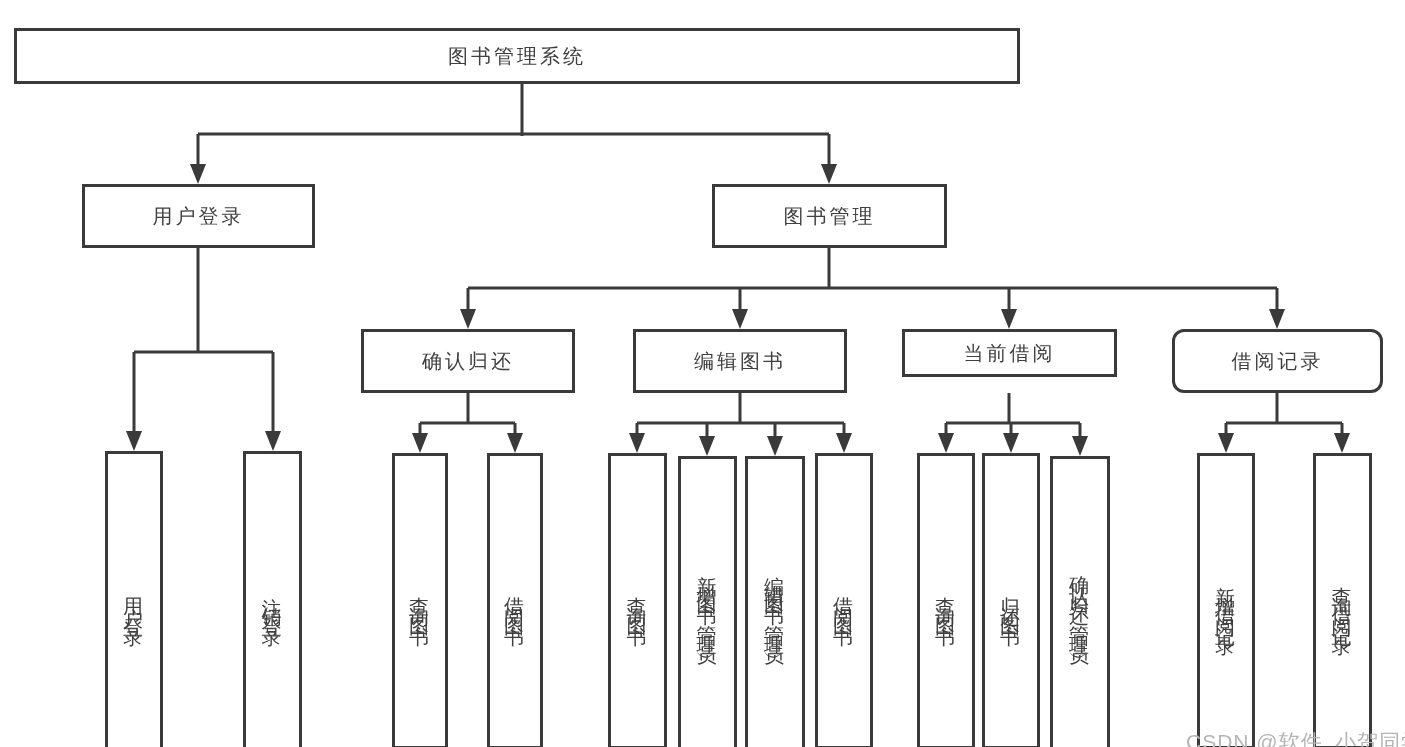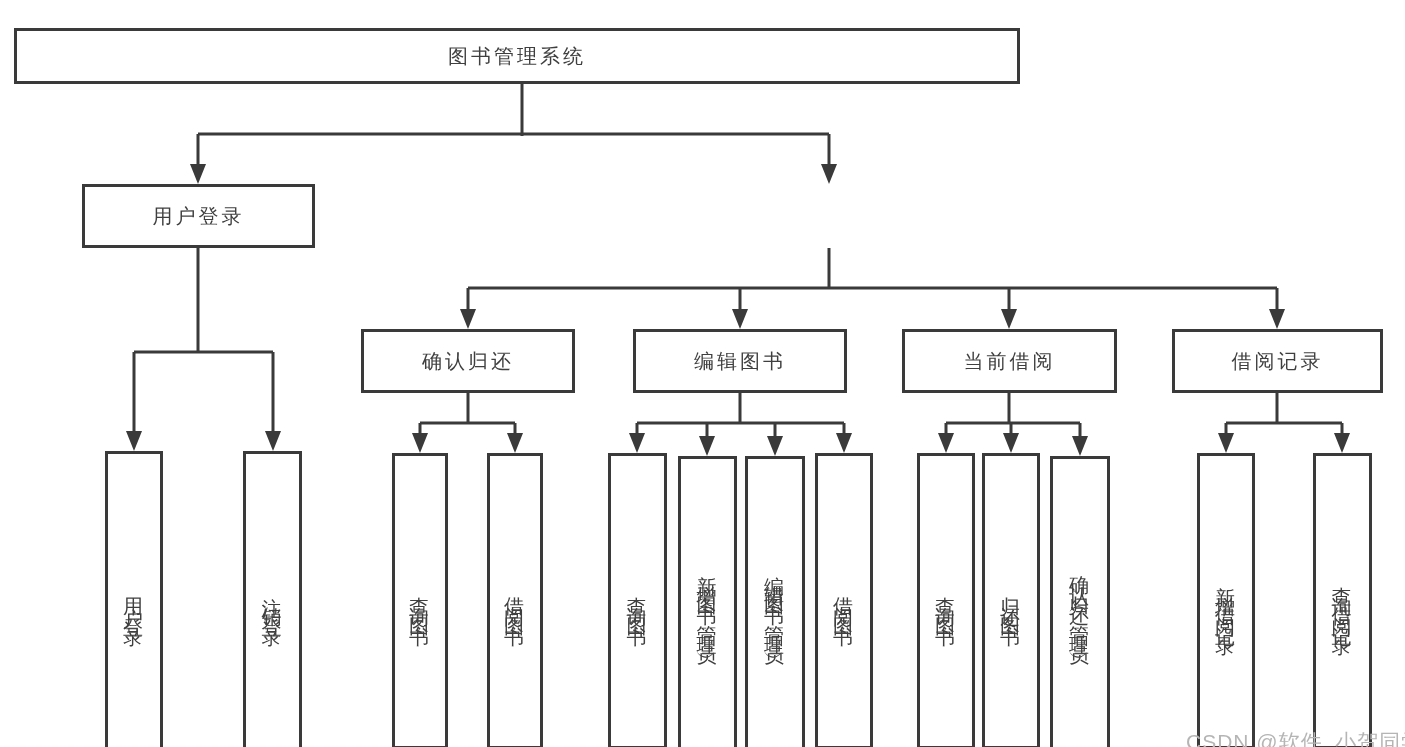--- a/index.html
+++ b/index.html
@@ -58,25 +58,26 @@
       <polygon points="1003,417 1019,417 1011,437"></polygon>
       <polygon points="1072,420 1088,420 1080,440"></polygon>
       <polygon points="1218,417 1234,417 1226,437"></polygon>
       <polygon points="1334,417 1350,417 1342,437"></polygon>
     </g>
   </svg>
 
   <div class="box" style="left:14px;top:12px;width:1006px;height:56px;">图书管理系统</div>
 
   <div class="box" style="left:82px;top:168px;width:233px;height:64px;">用户登录</div>
+  <div class="box" style="left:712px;top:168px;width:235px;height:64px;">图书管理</div>
 
   <div class="box" style="left:361px;top:313px;width:214px;height:64px;">确认归还</div>
   <div class="box" style="left:633px;top:313px;width:214px;height:64px;">编辑图书</div>
-  <div class="box" style="left:902px;top:313px;width:215px;height:64px;">当前借阅</div>
-  <div class="box" style="left:1172px;top:313px;width:211px;height:64px;">借阅记录</div>
+  <div class="box" style="left:902px;top:313px;width:215px;height:48px;">当前借阅</div>
+  <div class="box" style="left:1172px;top:313px;width:211px;height:64px;border-radius:12px;">借阅记录</div>
 
   <div class="box vbox" style="left:105px;top:435px;width:58px;height:302px;">用户登录</div>
   <div class="box vbox" style="left:243px;top:435px;width:59px;height:302px;">注销登录</div>
 
   <div class="box vbox" style="left:392px;top:437px;width:56px;height:296px;">查询图书</div>
   <div class="box vbox" style="left:487px;top:437px;width:56px;height:296px;">借阅图书</div>
 
   <div class="box vbox" style="left:608px;top:437px;width:59px;height:296px;">查询图书</div>
   <div class="box vbox" style="left:678px;top:440px;width:59px;height:298px;">新增图书（管理员）</div>
   <div class="box vbox" style="left:745px;top:440px;width:60px;height:298px;">编辑图书（管理员）</div>

